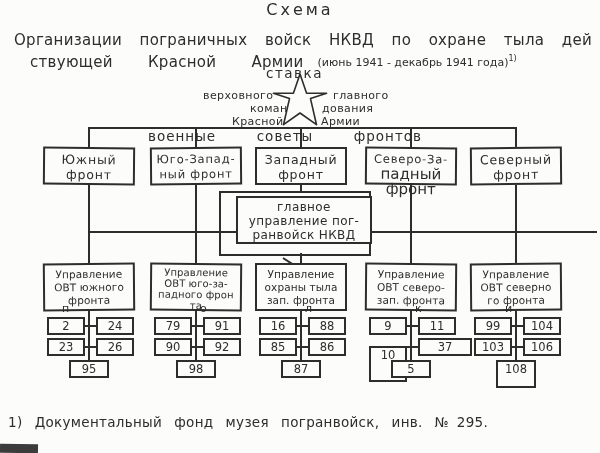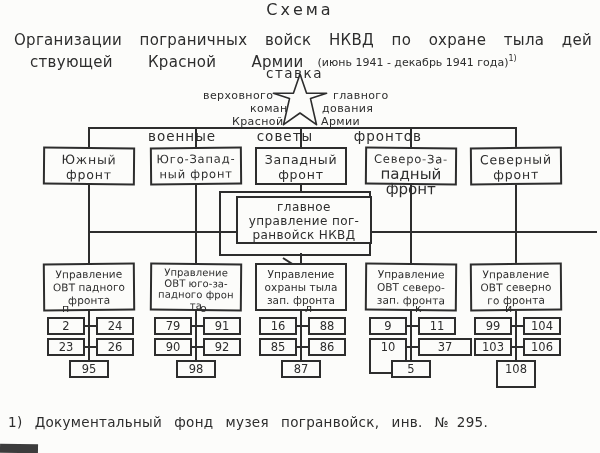--- a/index.html
+++ b/index.html
@@ -114,21 +114,21 @@
   <div class="box outer" style="left:219px;top:191px;width:152px;height:65px;"></div>
   <div class="dline" style="left:283px;top:257px;width:21px;transform:rotate(33deg);"></div>
   <div class="box hq" style="left:236px;top:196px;width:136px;height:48px;">
     <div>главное</div>
     <div>управление пог-</div>
     <div>ранвойск НКВД</div>
   </div>
 
   <div class="box dept tL" style="left:43px;top:263px;width:92px;height:48px;">
     <div>Управление</div>
-    <div>ОВТ падного</div>
+    <div>ОВТ южного</div>
     <div>фронта</div>
   </div>
   <div class="box dept compact tR" style="left:150px;top:263px;width:92px;height:48px;">
     <div>Управление</div>
     <div>ОВТ юго-за-</div>
     <div>падного фрон</div>
     <div>та</div>
   </div>
   <div class="box dept" style="left:255px;top:263px;width:92px;height:48px;">
     <div>Управление</div>
@@ -163,21 +163,21 @@
   <span class="letter" style="left:305px;top:303px;">л</span>
   <div class="box num" style="left:259px;top:317px;width:38px;height:18px;">16</div>
   <div class="box num" style="left:308px;top:317px;width:38px;height:18px;">88</div>
   <div class="box num" style="left:259px;top:338px;width:38px;height:18px;">85</div>
   <div class="box num" style="left:308px;top:338px;width:38px;height:18px;">86</div>
   <div class="box num" style="left:281px;top:360px;width:40px;height:18px;">87</div>
 
   <span class="letter" style="left:415px;top:303px;">к</span>
   <div class="box num" style="left:369px;top:317px;width:38px;height:18px;">9</div>
   <div class="box num" style="left:418px;top:317px;width:38px;height:18px;">11</div>
-  <div class="box num" style="left:369px;top:338px;width:38px;height:36px;">10</div>
+  <div class="box num" style="left:369px;top:346px;width:38px;height:36px;">10</div>
   <div class="box num" style="left:418px;top:338px;width:54px;height:18px;">37</div>
   <div class="box num" style="left:391px;top:360px;width:40px;height:18px;">5</div>
 
   <span class="letter" style="left:505px;top:303px;">и</span>
   <div class="box num" style="left:474px;top:317px;width:38px;height:18px;">99</div>
   <div class="box num" style="left:523px;top:317px;width:38px;height:18px;">104</div>
   <div class="box num" style="left:474px;top:338px;width:38px;height:18px;">103</div>
   <div class="box num" style="left:523px;top:338px;width:38px;height:18px;">106</div>
   <div class="box num" style="left:496px;top:360px;width:40px;height:28px;">108</div>
 

